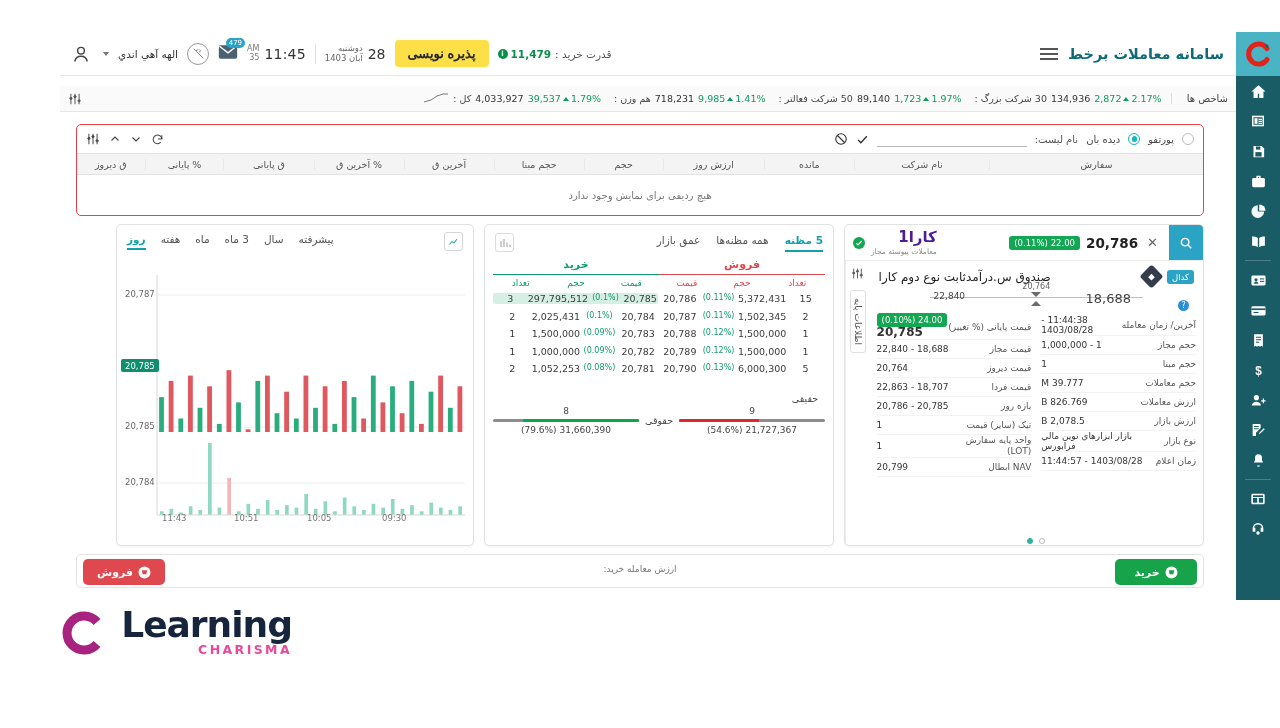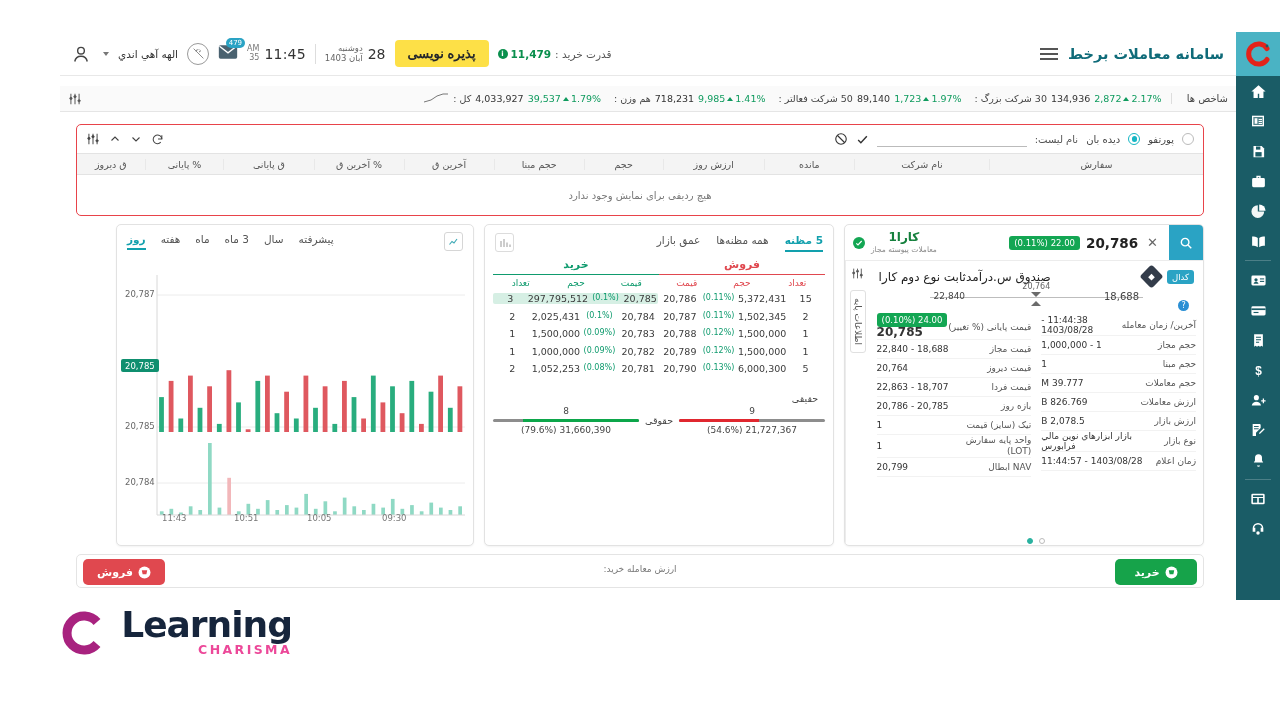--- a/index.html
+++ b/index.html
@@ -154,39 +154,39 @@
   .st-bar { height: 3px; background: #8d8d8d; border-radius: 2px; margin: 3px 0; position: relative; overflow: hidden; }
   .st-bar i { position: absolute; top: 0; height: 100%; display: block; }
   .st-val { font-size: 9px; color: #444; }
   .st-mid { width: 40px; text-align: center; font-size: 9.5px; color: #444; padding-top: 9px; }
 
   
   #sym-panel { top: 224px; right: 76px; width: 360px; height: 322px; overflow: hidden; }
   .sp-top { display: flex; align-items: stretch; height: 36px; border-bottom: 1px solid #ececec; }
   .sp-search { width: 34px; background: #2aa3c4; display: flex; align-items: center; justify-content: center; cursor: pointer; }
   .sp-title-wrap { flex: 1 1 auto; display: flex; align-items: center; padding: 0 8px; gap: 6px; }
-  .sp-name { font-size: 12px; color: #15803d; font-weight: bold; line-height: 1.15; text-align: center; }
+  .sp-name { font-size: 15px; color: #4c1d95; font-weight: bold; line-height: 1.15; }
   .sp-sub { font-size: 7.5px; color: #888; }
   .sp-check { width: 12px; height: 12px; border-radius: 50%; background: #13a653; display:flex;align-items:center;justify-content:center; }
   .sp-price { font-size: 13.5px; color: #222; font-weight: bold; }
   .sp-chg { background: #13a653; color: #fff; font-size: 8.5px; border-radius: 3px; padding: 2px 5px; white-space: nowrap;}
   .sp-x { font-size: 13px; color: #666; cursor: pointer; padding: 0 3px; }
   .sp-body { display: flex; height: 286px; }
   .sp-rail { width: 26px; border-left: 1px solid #ececec; display: flex; flex-direction: column; align-items: center; padding-top: 6px; gap: 10px; }
   .sp-rail-tab { writing-mode: vertical-rl; font-size: 9px; color: #555; background: #fff;
                  border: 1px solid #e0e0e0; border-radius: 3px; padding: 7px 2px; cursor: pointer; }
   .sp-main { flex: 1 1 auto; display: flex; flex-direction: column; }
   .sp-fund { display: flex; align-items: center; gap: 7px; padding: 7px 9px 2px; }
   .sp-fund-name { font-size: 12px; color: #222; margin-right: auto; }
   .sp-tag { background: #2aa3c4; color: #fff; font-size: 8.5px; border-radius: 3px; padding: 2px 5px; }
   .sp-diamond { width: 17px; height: 17px; background: #333c4a; transform: rotate(45deg); border-radius: 3px;
                 display:flex;align-items:center;justify-content:center; }
   .sp-range { padding: 10px 14px 4px; position: relative; }
   .sp-rline { height: 1.4px; background: #bdbdbd; position: relative; margin: 0 46px; }
-  .sp-rmin { position: absolute; right: 4px; top: -6px; font-size: 10px; color: #444; }
+  .sp-rmin { position: absolute; right: 12px; top: -6px; font-size: 13px; color: #444; }
   .sp-rmax { position: absolute; left: 4px; top: -6px; font-size: 9px; color: #444; }
   .sp-rmark { position: absolute; left: 50%; top: -15px; transform: translateX(-50%); text-align: center; }
   .sp-rmark span { font-size: 8px; color: #666; display: block; }
   .sp-help { width: 11px; height: 11px; border-radius: 50%; background: #2a8fd4; color: #fff; font-size: 8px;
              display:flex;align-items:center;justify-content:center; margin: 2px 0 0 0; }
   .sp-cols { display: flex; flex: 1 1 auto; padding: 0 2px 4px; }
   .sp-col { flex: 1 1 50%; padding: 0 5px; }
   .sp-kv { display: flex; align-items: center; min-height: 19px; border-bottom: 1px solid #f2f2f2; }
   .sp-k { font-size: 9px; color: #555; flex: 0 0 auto; max-width: 54%; line-height: 1.2;}
   .sp-v { font-size: 9px; color: #333; margin-right: auto; text-align: left; }

